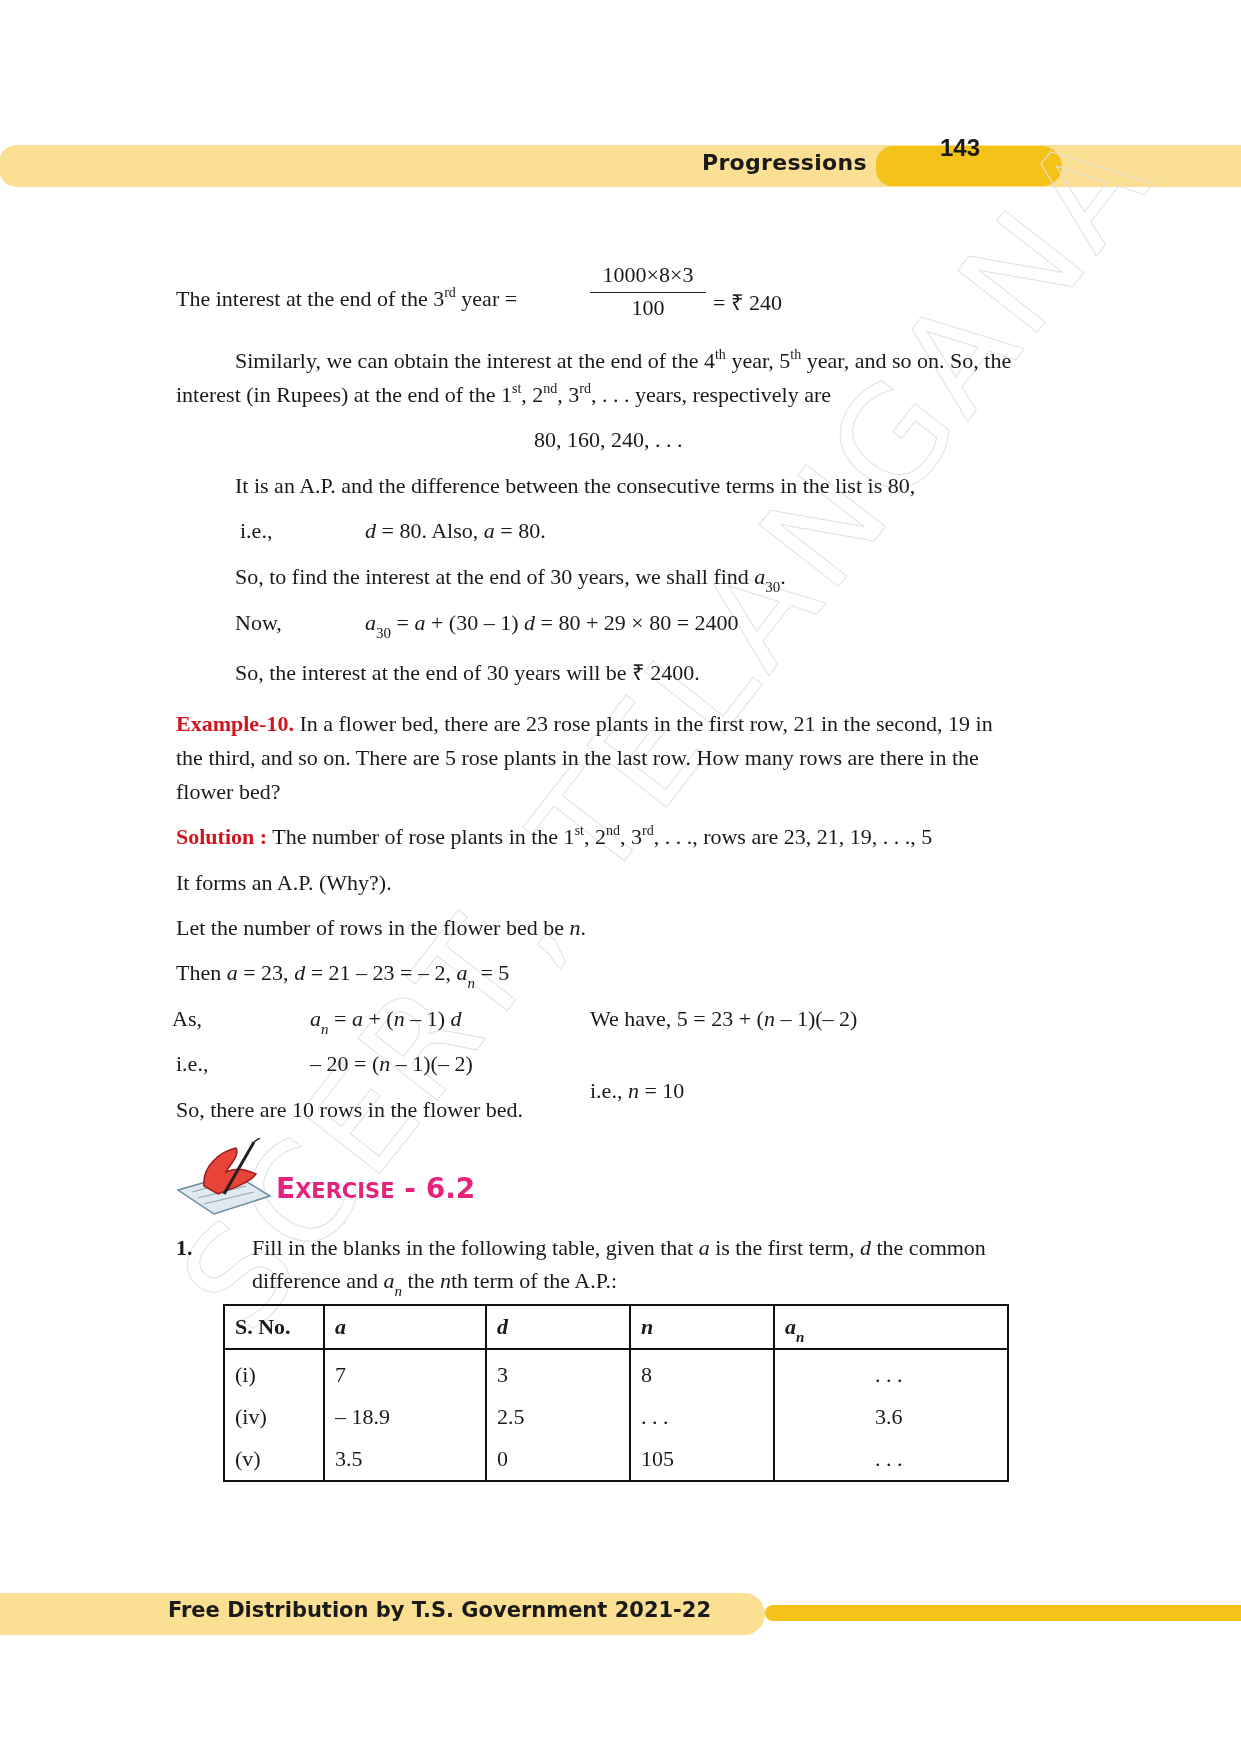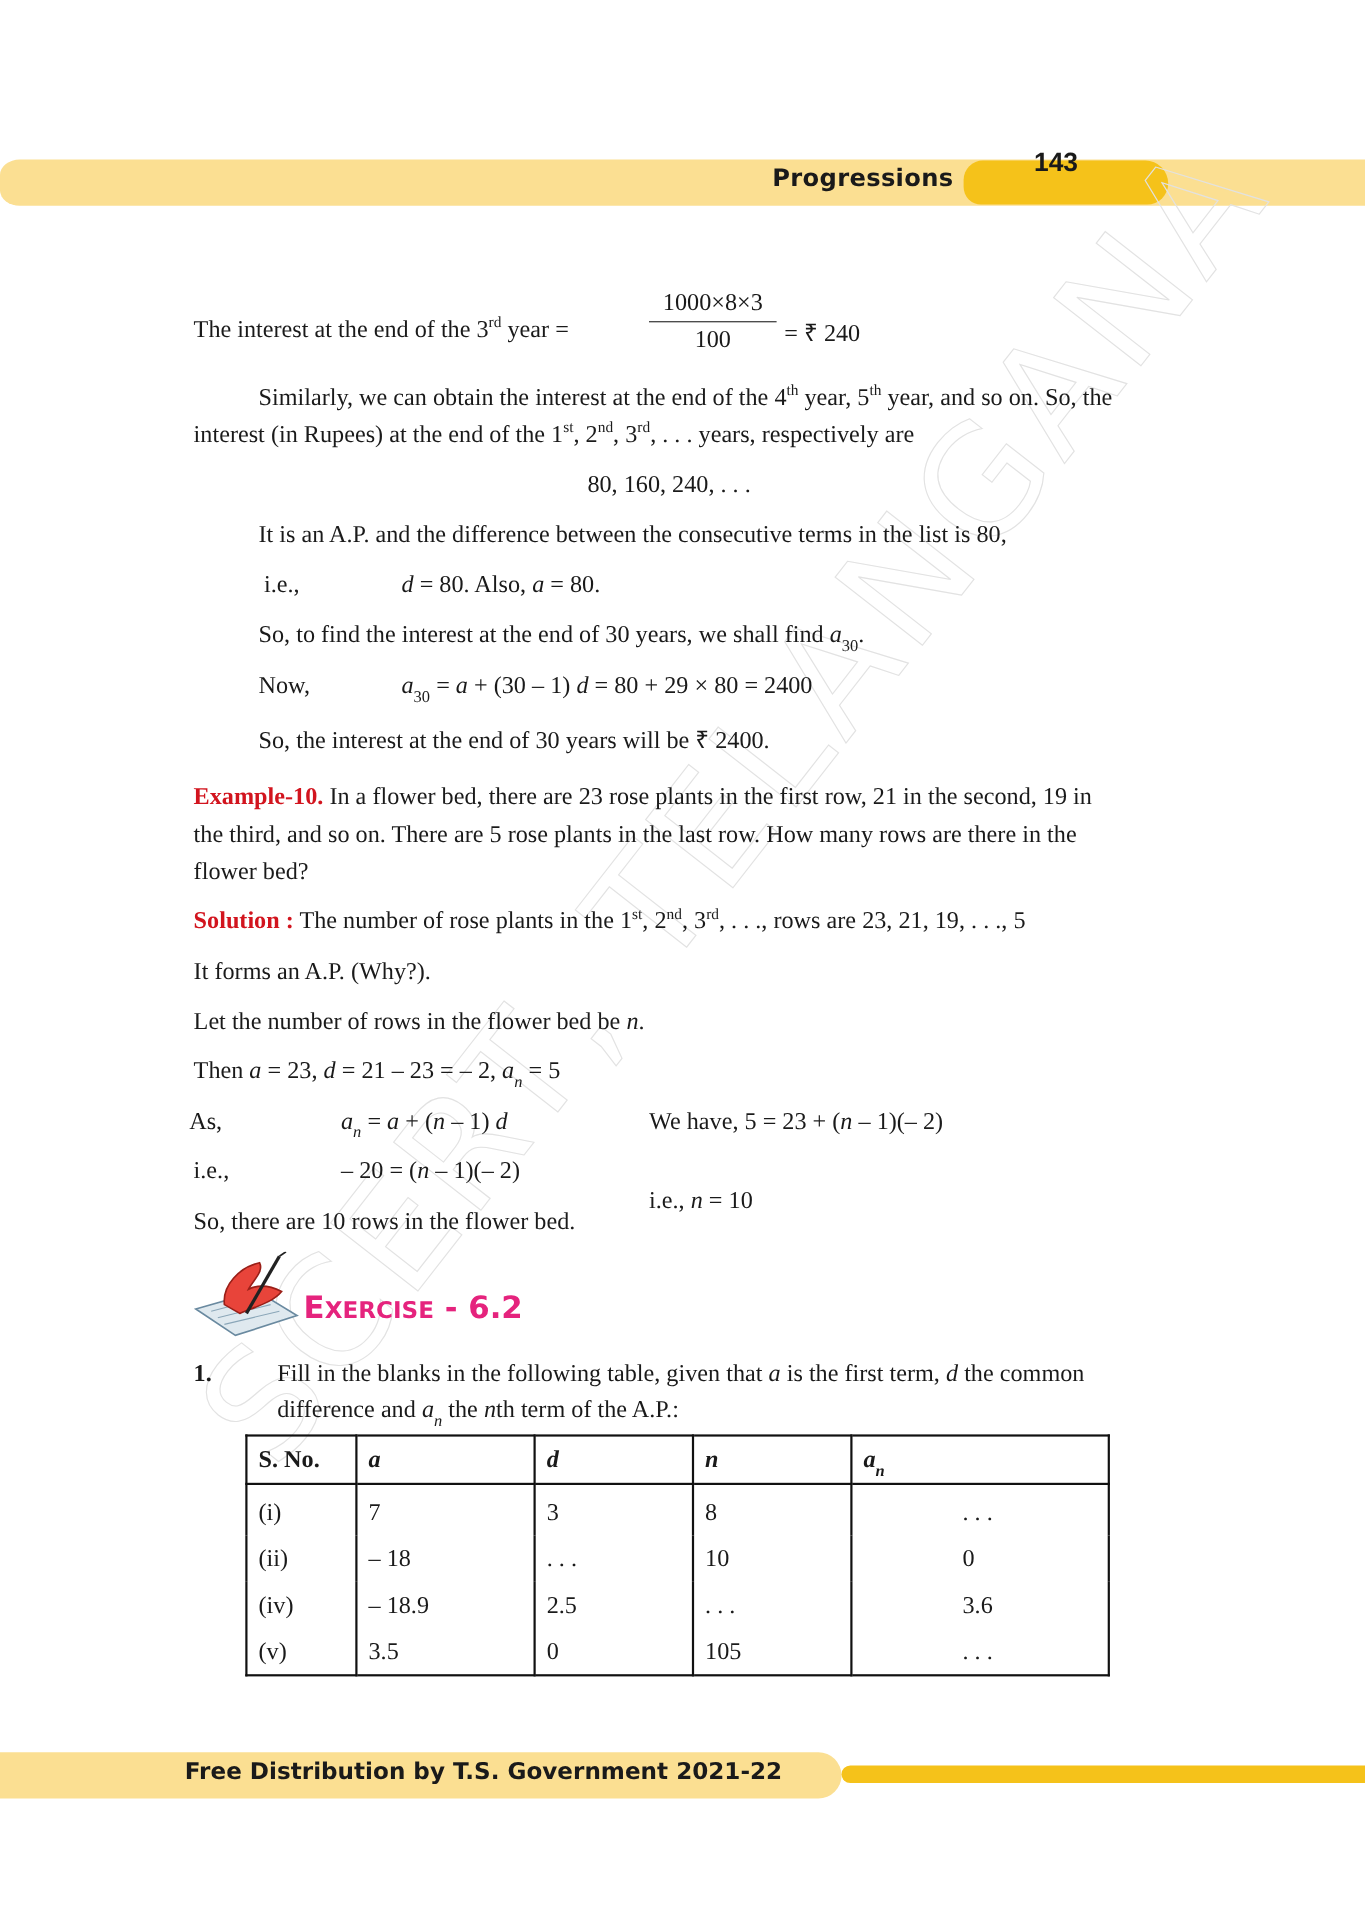--- a/index.html
+++ b/index.html
@@ -178,27 +178,20 @@
   </thead>
   <tbody id="table-body">
       <tr>
         <td style="padding-top: 4px;">(i)</td>
         <td style="padding-top: 4px;">7</td>
         <td style="padding-top: 4px;"> 3</td>
         <td style="padding-top: 4px;">8</td>
         <td style="padding-left: 100px; padding-top: 4px;">. . .</td>
       </tr>
       <tr>
-        <td>(ii)</td>
-        <td>– 18</td>
-        <td>. . .</td>
-        <td>10</td>
-        <td style="padding-left: 100px;">0</td>
-      </tr>
-      <tr>
         <td>(iv)</td>
         <td>– 18.9</td>
         <td>2.5</td>
         <td>. . .</td>
         <td style="padding-left: 100px;">3.6</td>
       </tr>
       <tr>
         <td>(v)</td>
         <td>3.5</td>
         <td>0</td>

